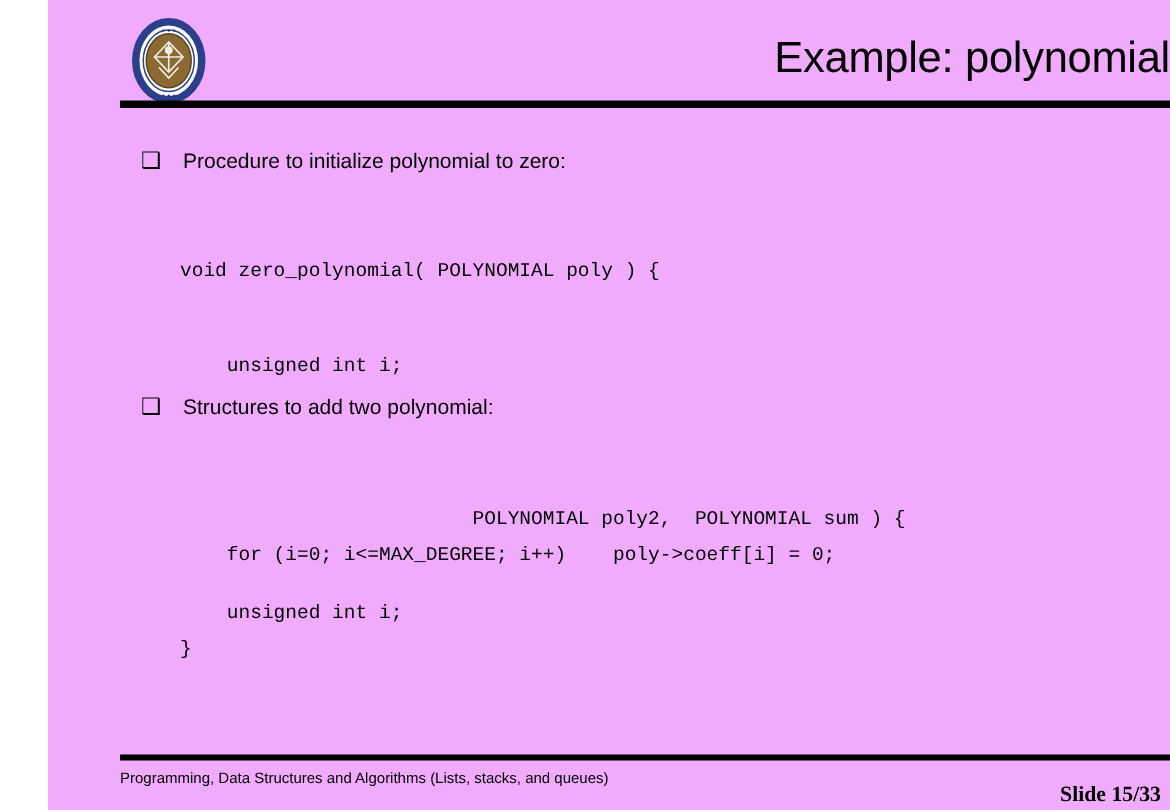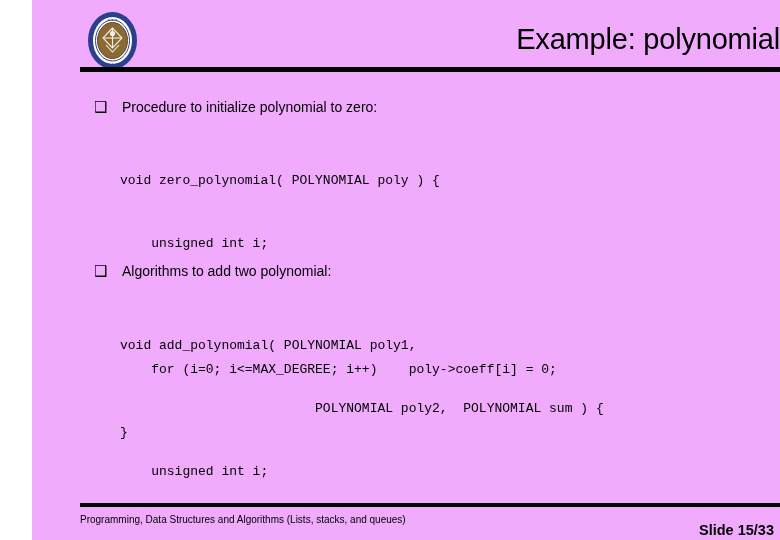--- a/index.html
+++ b/index.html
@@ -116,21 +116,21 @@
     font-family: "Liberation Sans", sans-serif;
     font-size: 10px;
     line-height: 15px;
     color: #000000;
     white-space: nowrap;
   }
   .footer-slide {
     position: absolute;
     right: 38px;
     top: 521px;
-    font-family: Liberation Sans, sans-serif;
+    font-family: Liberation Serif, serif;
     font-size: 14.5px;
     font-weight: bold;
     line-height: 18px;
     color: #000000;
     white-space: nowrap;
   }
 </style>
 </head>
 <body>
 
@@ -170,25 +170,24 @@
     <div class="code-block" style="left:88px; top:38px;">
       <div class="code-line">void zero_polynomial( POLYNOMIAL poly ) {</div>
       <div class="code-line">    unsigned int i;</div>
       <div class="code-line blank"></div>
       <div class="code-line">    for (i=0; i&lt;=MAX_DEGREE; i++)    poly-&gt;coeff[i] = 0;</div>
       <div class="code-line">}</div>
     </div>
 
     <div class="bullet-row" style="left:62px; top:170px;">
       <span class="bullet-marker">❑</span>
-      <span class="bullet-text">Algorithms to add two polynomial:</span>
+      <span class="bullet-text">Structures to add two polynomial:</span>
     </div>
 
     <div class="code-block" style="left:88px; top:203px;">
-      <div class="code-line">void add_polynomial( POLYNOMIAL poly1,</div>
       <div class="code-line">                         POLYNOMIAL poly2,  POLYNOMIAL sum ) {</div>
       <div class="code-line">    unsigned int i;</div>
       <div class="code-line blank"></div>
       
       
       
       
       
     </div>
 

